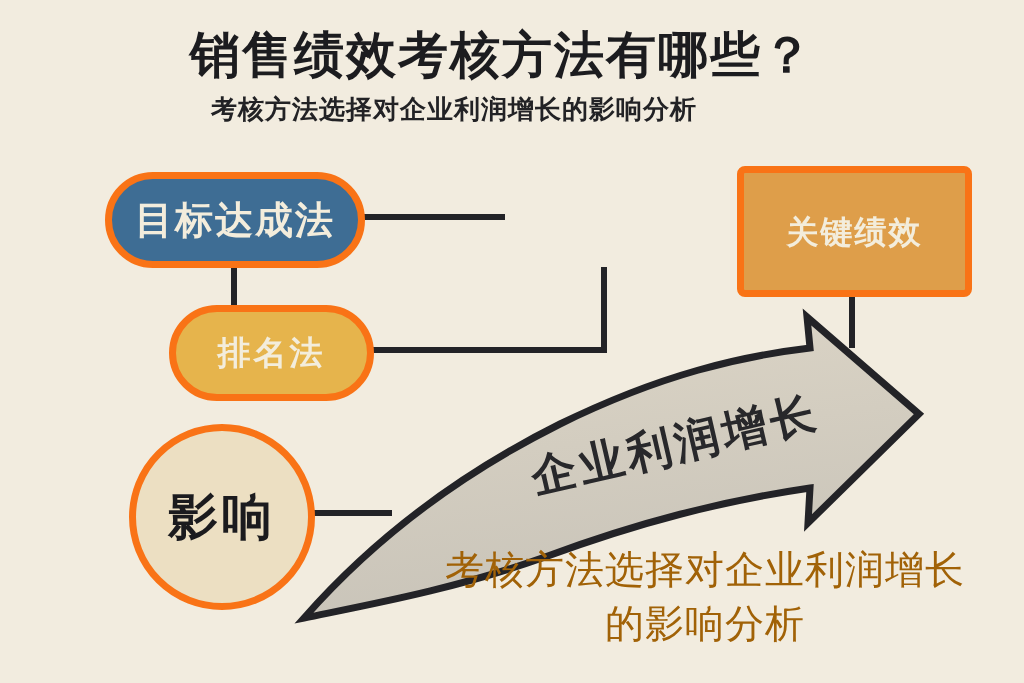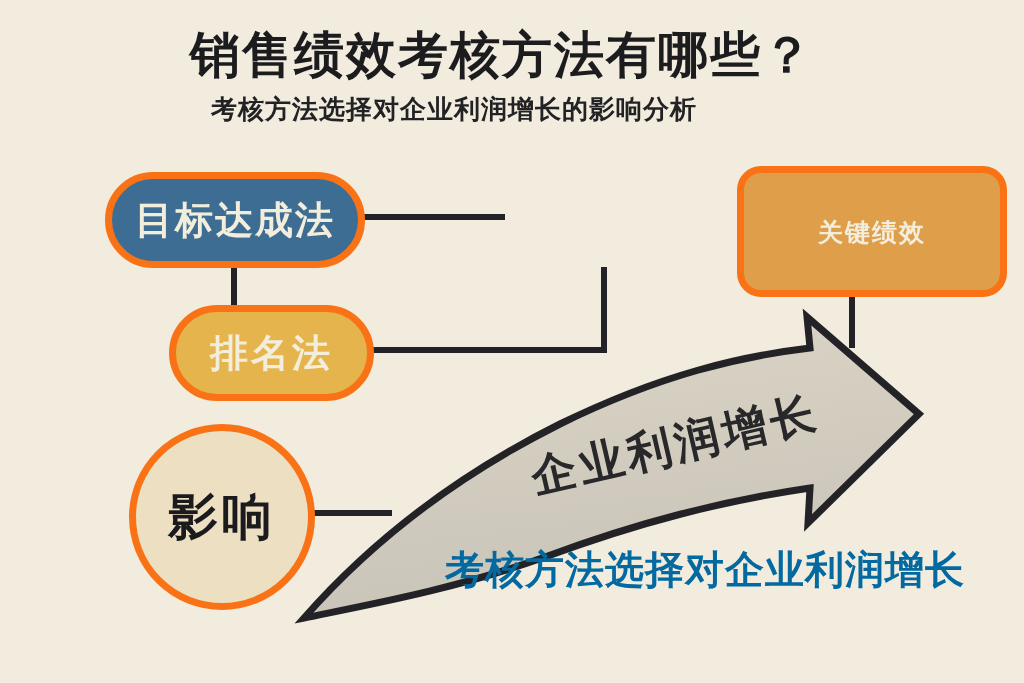--- a/index.html
+++ b/index.html
@@ -32,22 +32,22 @@
     position:absolute;
     border:7px solid #f97316;
     display:flex;align-items:center;justify-content:center;
     box-sizing:border-box;
     color:#f3eddc;font-weight:700;
     text-align:center;
   }
   .pill{border-radius:52px;}
   .node-goal{left:105px;top:172px;width:260px;height:96px;background:#3e6d94;font-size:38px;letter-spacing:2px;}
   .node-behavior{left:503px;top:170px;width:202px;height:99px;background:#4e939b;font-size:37px;letter-spacing:2px;}
-  .node-kpi{left:737px;top:166px;width:270px;height:131px;background:#de9e4a;border-radius:24px;font-size:25px;line-height:44px;flex-direction:column;letter-spacing:2px;}
-  .node-ranking{left:169px;top:305px;width:205px;height:96px;background:#e6b44c;font-size:38px;letter-spacing:3px;}
+  .node-kpi{left:737px;top:166px;width:235px;height:131px;background:#de9e4a;border-radius:8px;font-size:32px;line-height:44px;flex-direction:column;letter-spacing:2px;}
+  .node-ranking{left:169px;top:305px;width:205px;height:96px;background:#e6b44c;font-size:33px;letter-spacing:3px;}
   .node-impact{
     left:129px;top:424px;width:186px;height:186px;
     border-radius:50%;background:#ecdfc2;
     color:#1b1b1e;font-size:50px;letter-spacing:4px;
   }
   
   .conn{position:absolute;background:#232327;}
   .conn-goal-behavior{left:363px;top:214px;width:142px;height:6px;}
   .conn-goal-ranking{left:231px;top:266px;width:6px;height:41px;}
   .conn-behavior-down{left:601px;top:267px;width:6px;height:86px;}
@@ -60,21 +60,21 @@
     position:absolute;left:505px;top:415px;width:340px;
     text-align:center;
     font-size:45px;font-weight:800;color:#28282b;
     letter-spacing:4px;
     transform:rotate(-13deg);
   }
   
   .footer{
     position:absolute;left:400px;top:543px;width:610px;
     text-align:center;
-    font-size:39px;font-weight:700;color:#0369a1;
+    font-size:39px;font-weight:400;color:#a16207;
     line-height:54px;letter-spacing:1px;
   }
 </style>
 </head>
 <body>
 
 <div id="canvas">
 
   <div class="title">销售绩效考核方法有哪些？</div>
   <div class="subtitle">考核方法选择对企业利润增长的影响分析</div>
@@ -118,15 +118,16 @@
   <div class="node pill node-ranking">
     <span>排名法</span>
   </div>
 
   <div class="node node-impact">
     <span>影响</span>
   </div>
 
   <div class="footer">
     <div>考核方法选择对企业利润增长</div>
+    <div>的影响分析</div>
   </div>
 
 </div>
 
 </body></html>

